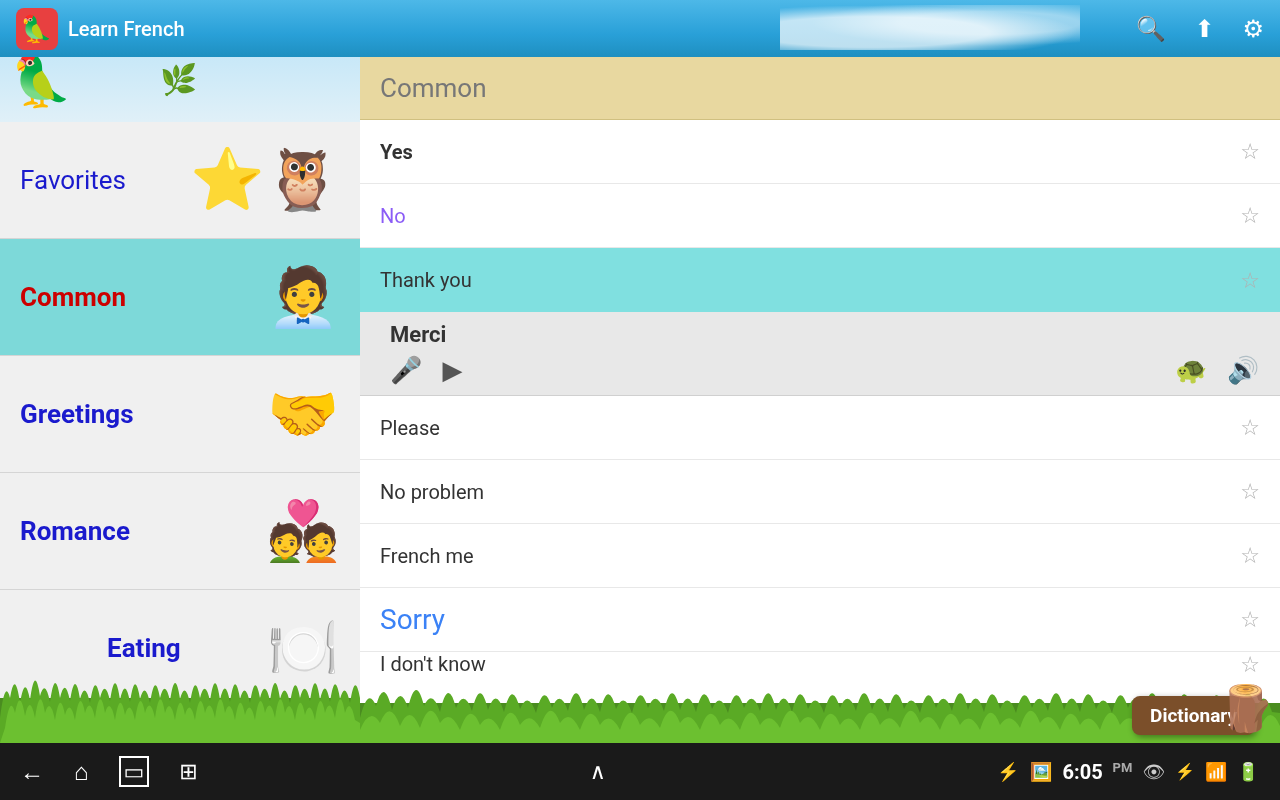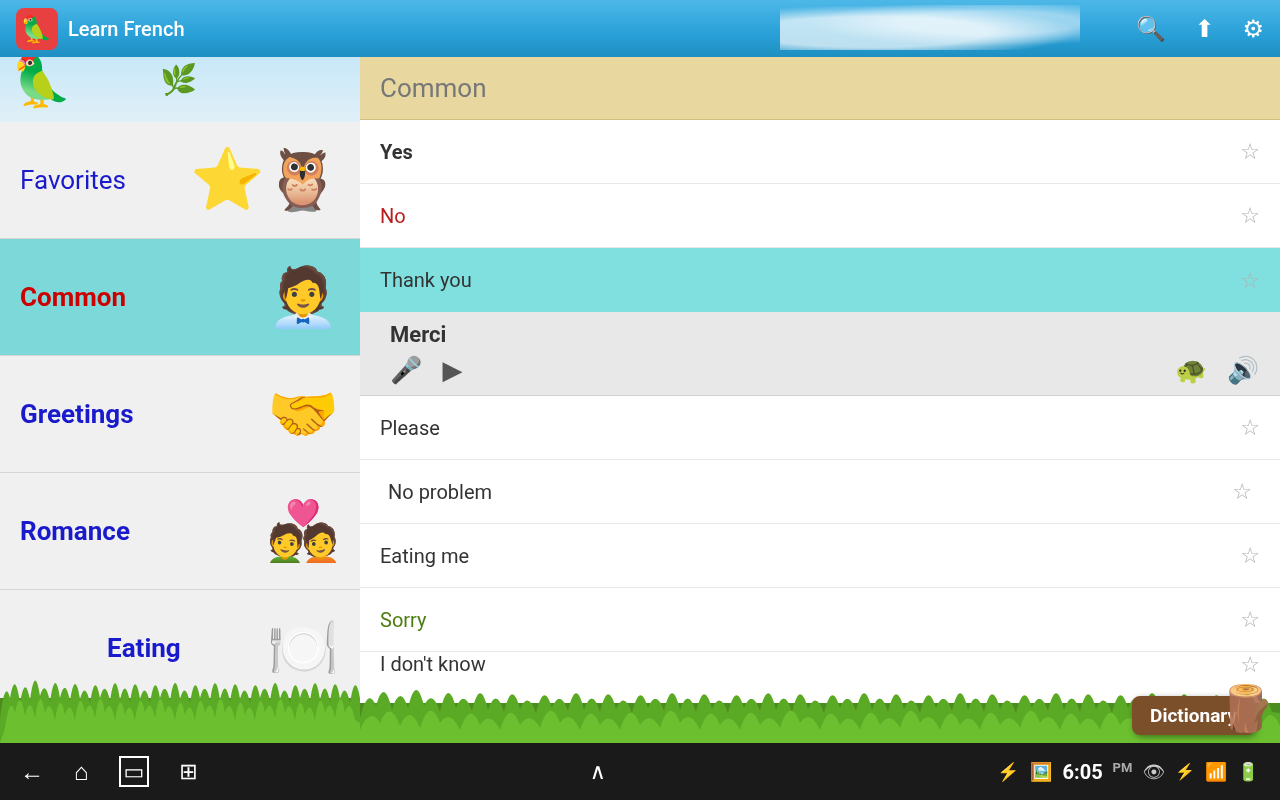--- a/index.html
+++ b/index.html
@@ -130,21 +130,21 @@
     </div>
 
     <div style="flex:1;overflow-y:auto;position:relative;">
 
       <div style="display:flex;align-items:center;padding:0 20px;height:64px;border-bottom:1px solid #e8e8e8;cursor:pointer;">
         <span style="font-size:20px;color:#333;flex:1;font-weight:bold;">Yes</span>
         <span style="color:#b0b0b0;font-size:22px;">☆</span>
       </div>
 
       <div style="display:flex;align-items:center;padding:0 20px;height:64px;border-bottom:1px solid #e8e8e8;cursor:pointer;">
-        <span style="font-size:20px;color:#b91c1c;flex:1;">No</span>
+        <span style="font-size:20px;color:#8b5cf6;flex:1;">No</span>
         <span style="color:#b0b0b0;font-size:22px;">☆</span>
       </div>
 
       <div style="display:flex;align-items:center;padding:0 20px;height:64px;border-bottom:none;cursor:pointer;background:#80e0e0;">
         <span style="font-size:20px;color:#333;flex:1;">Thank you</span>
         <span style="color:#b0b0b0;font-size:22px;">☆</span>
       </div>
 
       <div style="background:#e8e8e8;padding:10px 20px 10px 30px;border-bottom:1px solid #d0d0d0;">
         <div style="font-size:22px;font-weight:bold;color:#333;margin-bottom:8px;">
@@ -156,32 +156,32 @@
           <span style="font-size:26px;color:#555;cursor:pointer;margin-left:auto;">🐢</span>
           <span style="font-size:26px;color:#555;cursor:pointer;">🔊</span>
         </div>
       </div>
 
       <div style="display:flex;align-items:center;padding:0 20px;height:64px;border-bottom:1px solid #e8e8e8;cursor:pointer;">
         <span style="font-size:20px;color:#333;flex:1;">Please</span>
         <span style="color:#b0b0b0;font-size:22px;">☆</span>
       </div>
 
-      <div style="display:flex;align-items:center;padding:0 28px;height:64px;border-bottom:1px solid #e8e8e8;cursor:pointer;">
+      <div style="display:flex;align-items:center;padding:0 20px;height:64px;border-bottom:1px solid #e8e8e8;cursor:pointer;">
         <span style="font-size:20px;color:#333;flex:1;">No problem</span>
         <span style="color:#b0b0b0;font-size:22px;">☆</span>
       </div>
 
       <div style="display:flex;align-items:center;padding:0 20px;height:64px;border-bottom:1px solid #e8e8e8;cursor:pointer;">
-        <span style="font-size:20px;color:#333;flex:1;">Eating me</span>
-        <span style="color:#b0b0b0;font-size:22px;">☆</span>
-      </div>
-
-      <div style="display:flex;align-items:center;padding:0 20px;height:64px;border-bottom:1px solid #e8e8e8;cursor:pointer;">
-        <span style="font-size:20px;color:#4d7c0f;flex:1;">Sorry</span>
+        <span style="font-size:20px;color:#333;flex:1;">French me</span>
+        <span style="color:#b0b0b0;font-size:22px;">☆</span>
+      </div>
+
+      <div style="display:flex;align-items:center;padding:0 20px;height:64px;border-bottom:1px solid #e8e8e8;cursor:pointer;">
+        <span style="font-size:28px;color:#3b82f6;flex:1;">Sorry</span>
         <span style="color:#b0b0b0;font-size:22px;">☆</span>
       </div>
 
       <div style="display:flex;align-items:flex-start;padding:0 20px;height:64px;border-bottom:1px solid #e8e8e8;cursor:pointer;">
         <span style="font-size:20px;color:#333;flex:1;">I don't know</span>
         <span style="color:#b0b0b0;font-size:22px;">☆</span>
       </div>
 
     </div>
 

